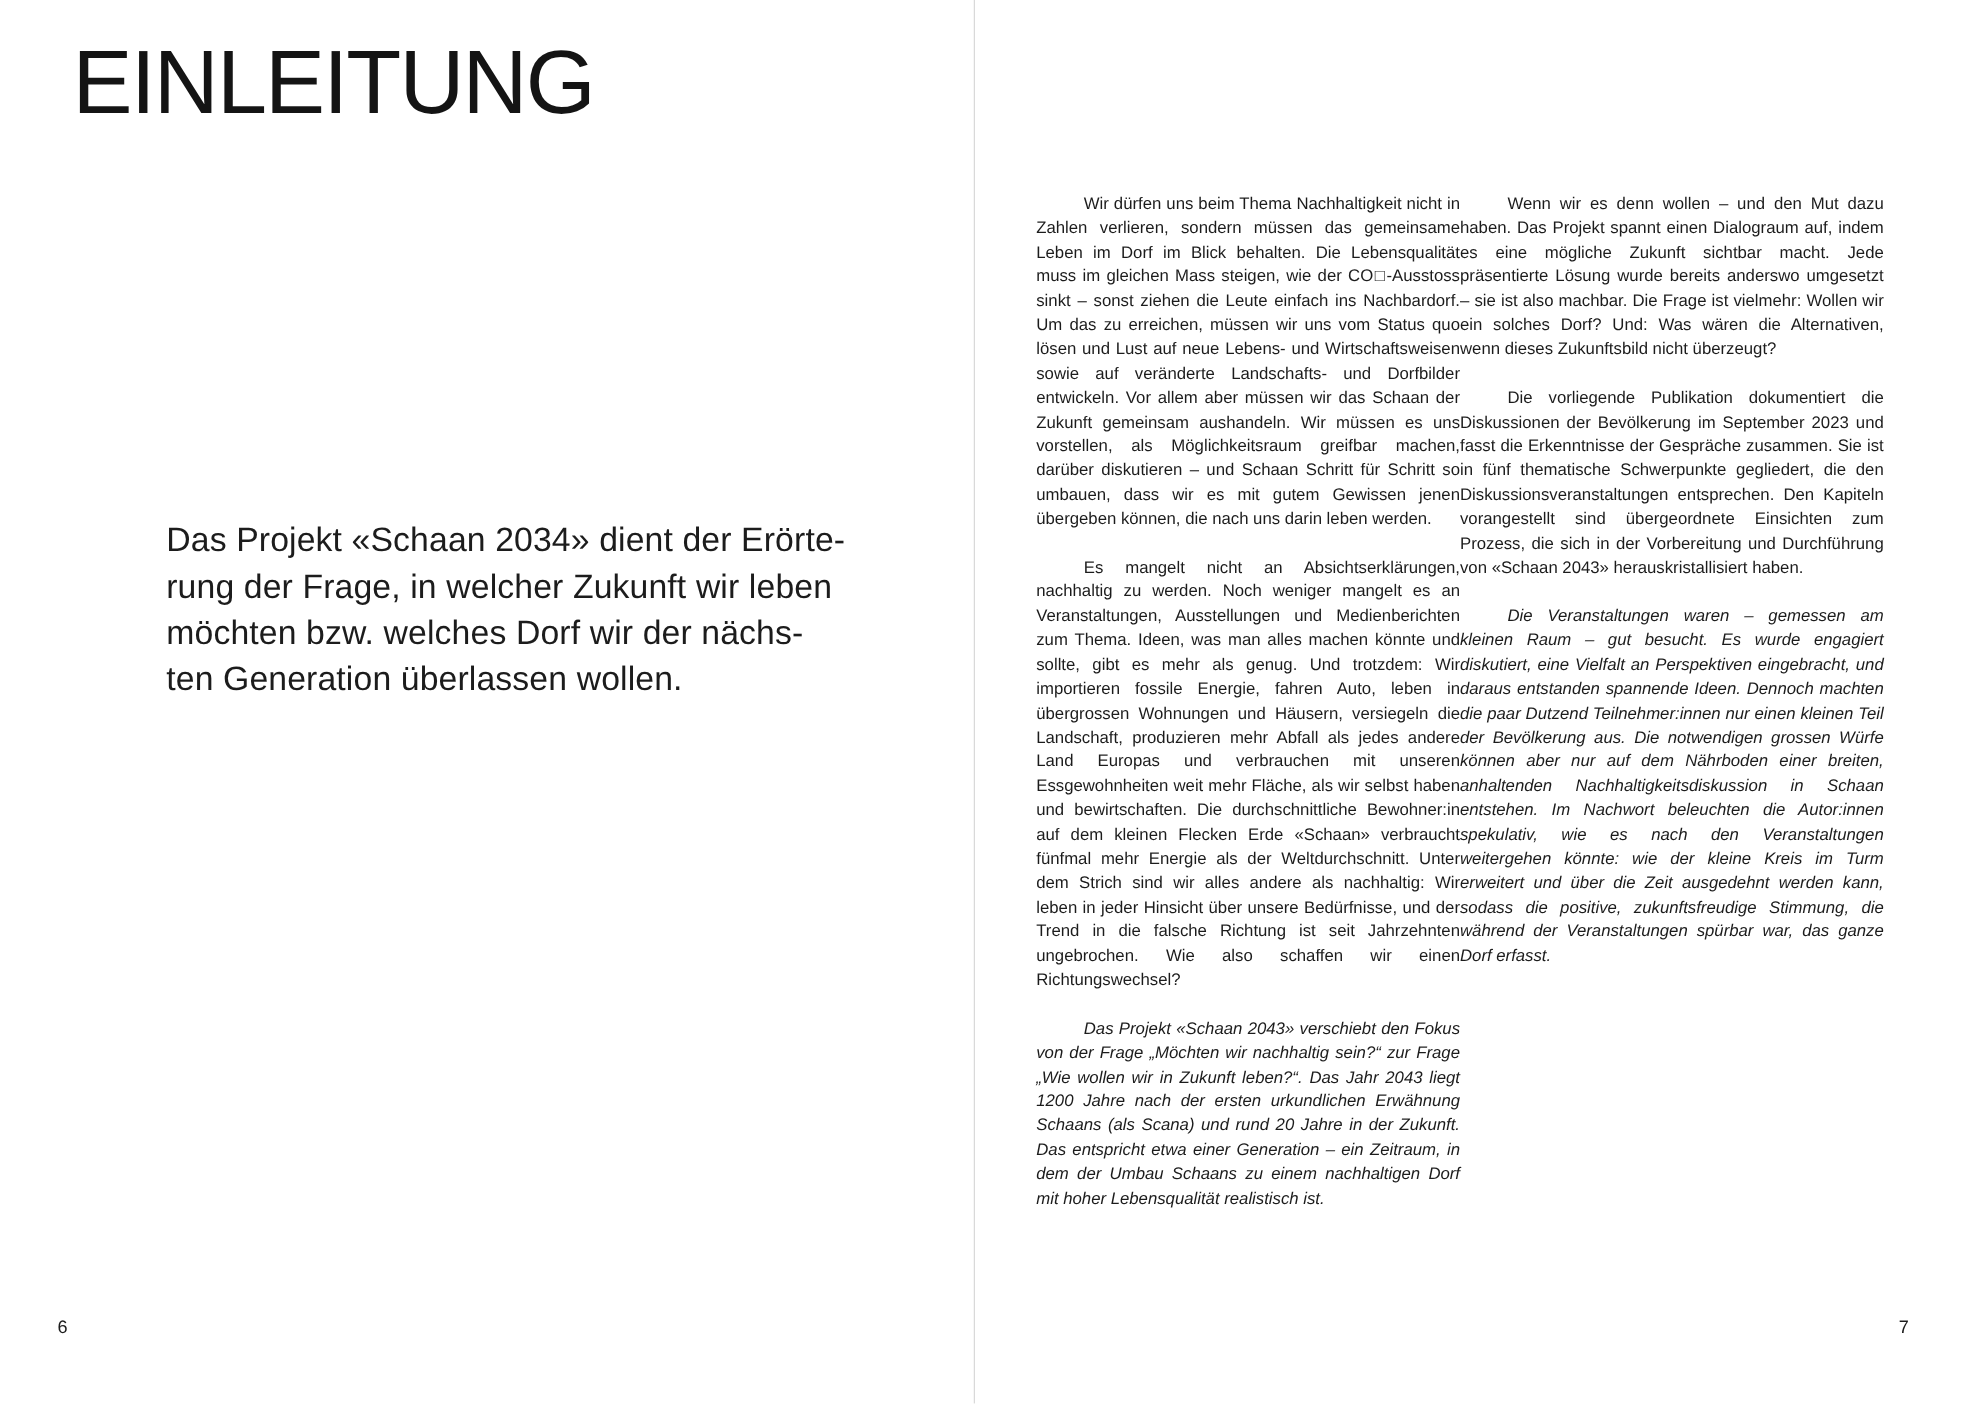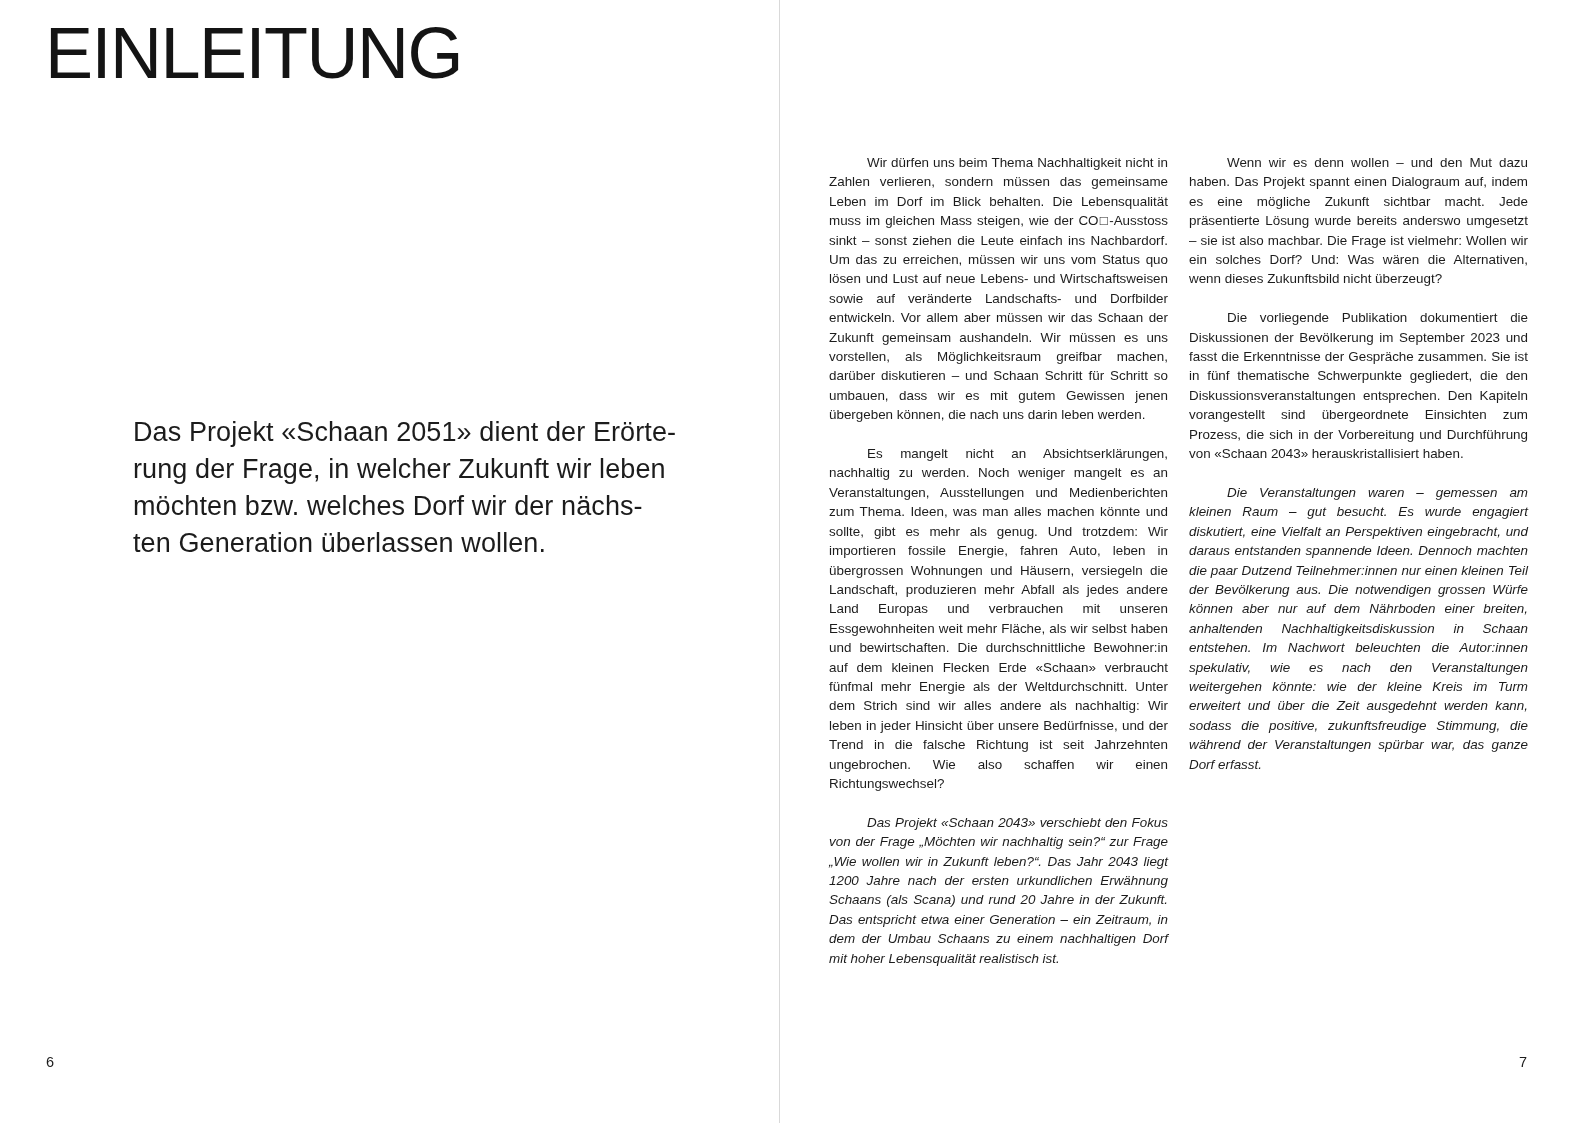--- a/index.html
+++ b/index.html
@@ -22,21 +22,21 @@
     top: 0;
     width: 1px;
     height: 100%;
     background: #d9d9d9;
   }
   
   .chapter-heading {
     position: absolute;
     left: 45px;
     top: 14px;
-    margin: 0;
+    margin: 13px;
     font-size: 72px;
     font-weight: 400;
     letter-spacing: -1.5px;
     color: #141414;
     line-height: 1.1;
   }
   .lead {
     position: absolute;
     left: 133px;
     top: 414px;
@@ -48,21 +48,20 @@
     color: #1c1c1c;
     white-space: pre-line;
   }
   
   .columns {
     position: absolute;
     left: 829px;
     top: 153px;
     width: 700px;
     display: flex;
-    gap: 21px;
   }
   .col {
     width: 339px;
     flex: 0 0 339px;
   }
   .col p {
     margin: 0 0 19.4px 0;
     font-size: 13.4px;
     line-height: 19.4px;
     text-align: justify;
@@ -82,21 +81,21 @@
   .pn-left  { left: 46px; }
   .pn-right { right: 60px; text-align: right; }
 </style>
 </head>
 <body>
 
 <div class="spread">
 
   <section class="page page-left">
     <h1 class="chapter-heading">EINLEITUNG</h1>
-    <p class="lead">Das Projekt «Schaan 2051» dient der Erörte-
+    <p class="lead">Das Projekt «Schaan 2034» dient der Erörte-
 rung der Frage, in welcher Zukunft wir leben
 möchten bzw. welches Dorf  wir der nächs-
 ten Generation überlassen wollen.</p>
     <div class="page-number pn-left">6</div>
   </section>
 
   <div class="divider"></div>
 
   <section class="page page-right">
     <div class="columns">

